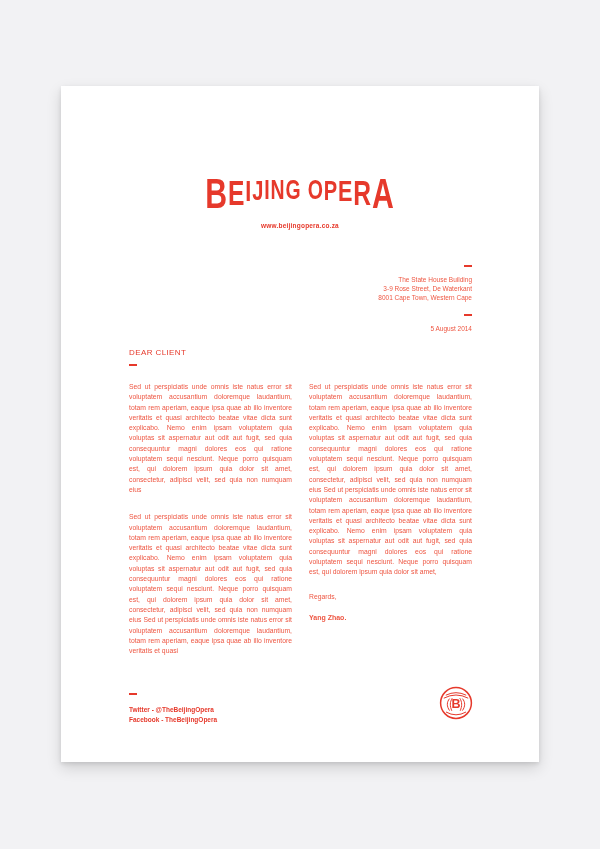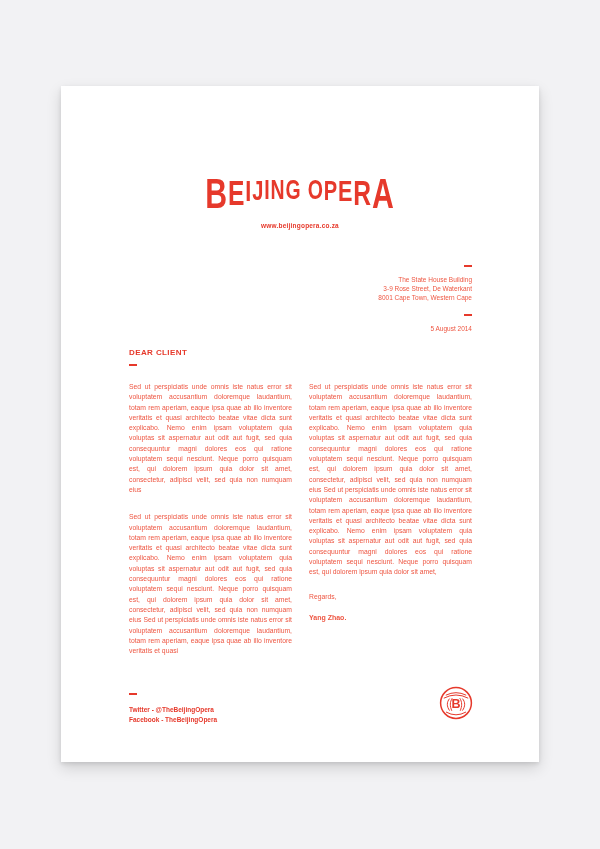--- a/index.html
+++ b/index.html
@@ -36,21 +36,21 @@
   
   .addr-block{position:absolute;top:179px;right:67px;text-align:right;color:#ee5642;}
   .addr-block .dash{margin:0 0 8px auto;}
   .addr-line{font-size:6.5px;line-height:9px;}
   .date-block{position:absolute;top:228px;right:67px;text-align:right;color:#ee5642;}
   .date-block .dash{margin:0 0 8px auto;}
   .date-line{font-size:6.5px;line-height:9px;font-weight:400;}
   
   .greeting{
     position:absolute;top:262px;left:68px;
-    color:#e6392b;font-size:8px;font-weight:700;letter-spacing:.4px;
+    color:#e6392b;font-size:8px;font-weight:400;letter-spacing:.4px;
   }
   .greet-dash{position:absolute;top:278px;left:68px;}
   
   .columns{
     position:absolute;top:296px;left:68px;right:67px;
     display:flex;gap:17px;
   }
   .col{flex:1 1 0;color:#ee5642;}
   .col p{
     margin:0;font-size:6.8px;line-height:10.3px;

